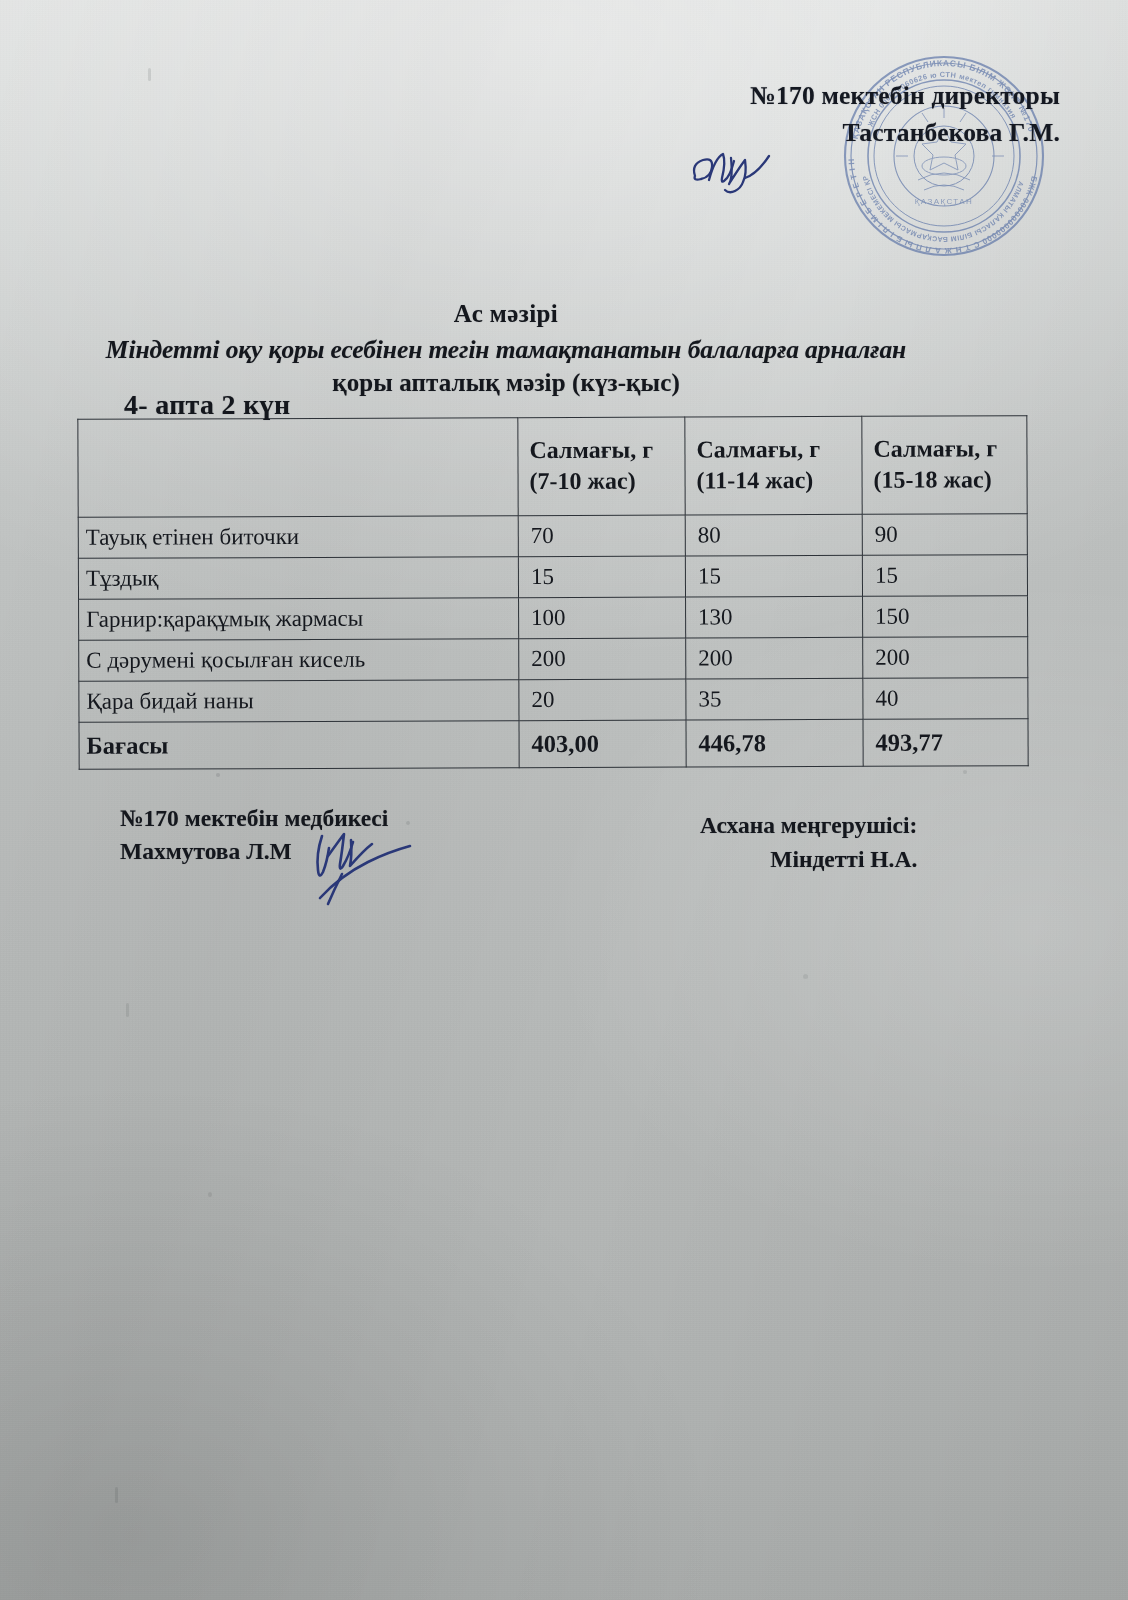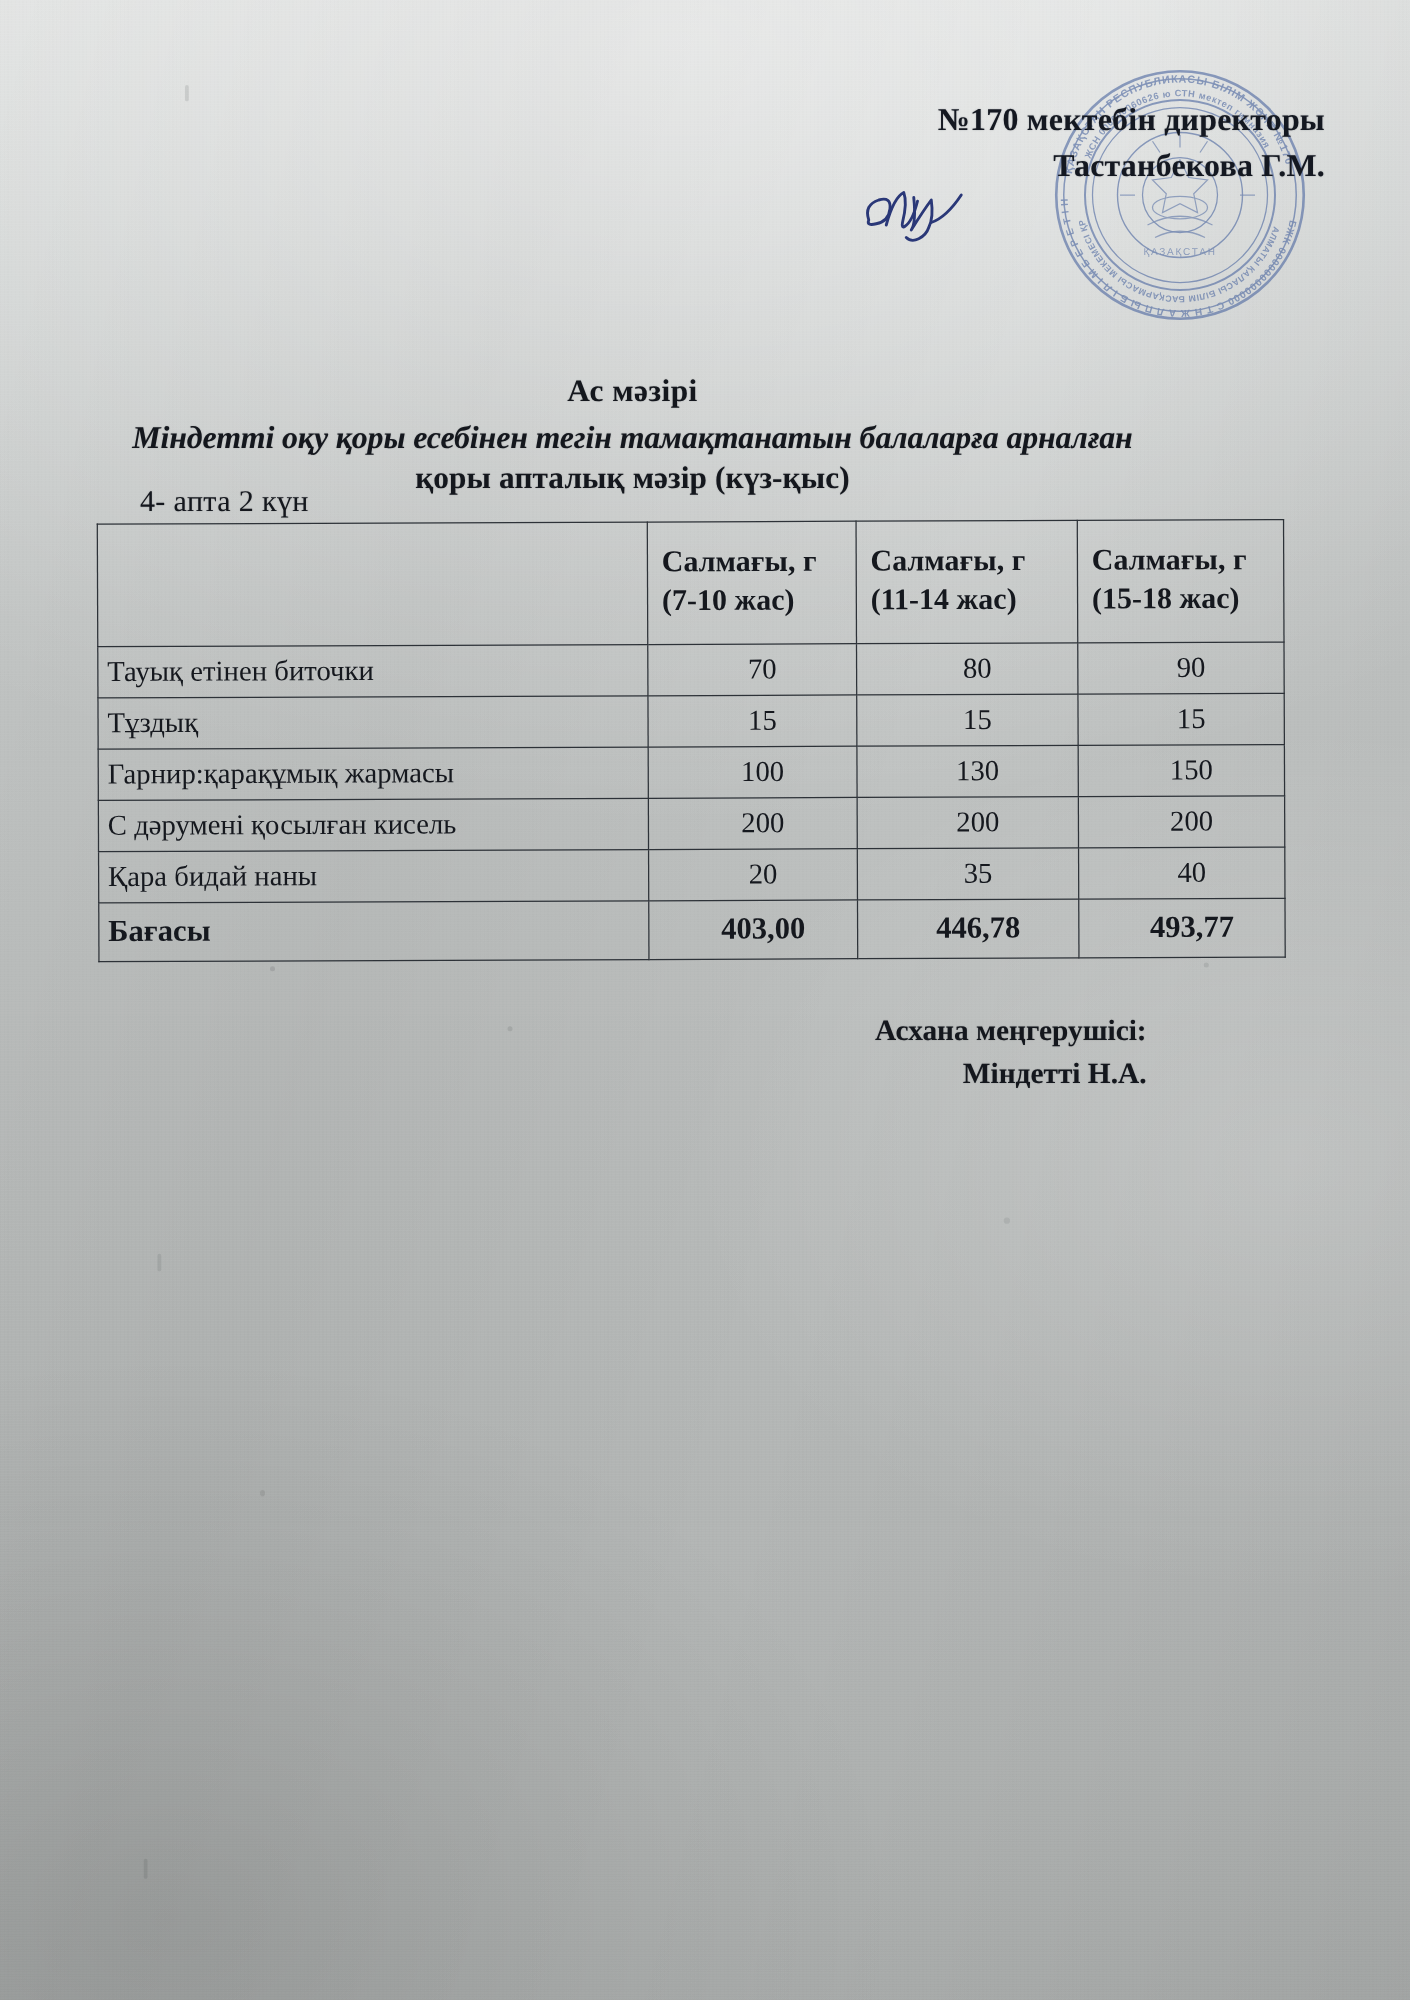--- a/index.html
+++ b/index.html
@@ -103,24 +103,24 @@
     transform: scaleX(1.0);
     font-style: italic;
   }
   #subtitle-2 {
     font-size: 25px;
     margin-top: 4px;
     letter-spacing: .1px;
   }
 
   #week-day {
-    left: 112px;
+    left: 124px;
     top: 389px;
-    font-size: 24px;
-    font-weight: normal;
+    font-size: 28px;
+    font-weight: bold;
     color: #14171d;
     z-index: 6;
     letter-spacing: .3px;
     text-shadow: 0 0 1px rgba(25,30,38,.3);
   }
 
   
   #menu-table-wrap {
     left: 78px;
     top: 417px;
@@ -152,21 +152,21 @@
     padding-left: 11px;
     padding-top: 2px;
   }
   table.menu thead th .hl { display: block; white-space: nowrap; }
   table.menu tbody td {
     height: 34px;
     font-size: 23px;
     line-height: 1.05;
     padding-left: 7px;
   }
-  table.menu tbody td.num { padding-left: 24px; text-align: center; }
+  table.menu tbody td.num { padding-left: 12px; }
   table.menu tbody tr.total td {
     font-weight: bold;
     font-size: 24.5px;
     height: 40px;
   }
   col.c-name  { width: 440px; }
   col.c-a     { width: 167px; }
   col.c-b     { width: 177px; }
   col.c-c     { width: 165px; }
 
@@ -349,18 +349,31 @@
         <tr class="total">
           <td>Бағасы</td>
           <td class="num">403,00</td>
           <td class="num">446,78</td>
           <td class="num">493,77</td>
         </tr>
       </tbody>
     </table>
   </div>
 
+  <div class="layer" id="sig-left">
+    <div>№170 мектебін медбикесі</div>
+    <div>Махмутова Л.М</div>
+    <svg id="nurse-sign" viewBox="0 0 130 80" aria-hidden="true">
+      <g fill="none" stroke="#2a3878" stroke-width="2.6" stroke-linecap="round" stroke-linejoin="round">
+        <path d="M16 10 q-6 18 -4 34 q1 10 5 2 q4 -10 6 -24"></path>
+        <path d="M22 30 q10 -14 16 -22 q-2 18 -4 30 q-1 8 3 2 q6 -10 10 -24"></path>
+        <path d="M45 14 q1 16 -1 26 q14 -16 22 -22"></path>
+        <path d="M14 72 q20 -22 48 -36 q20 -10 42 -16"></path>
+        <path d="M36 48 q-8 16 -14 30"></path>
+      </g>
+    </svg>
+  </div>
 
   <div class="layer" id="sig-right">
     <div>Асхана меңгерушісі:</div>
     <div>Міндетті Н.А.</div>
   </div>
 </div>
 
 </body></html>

